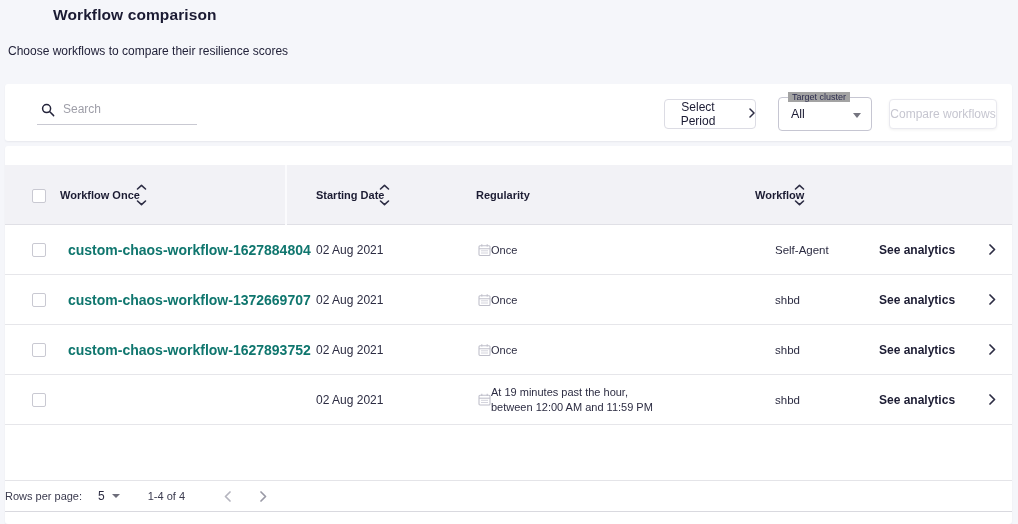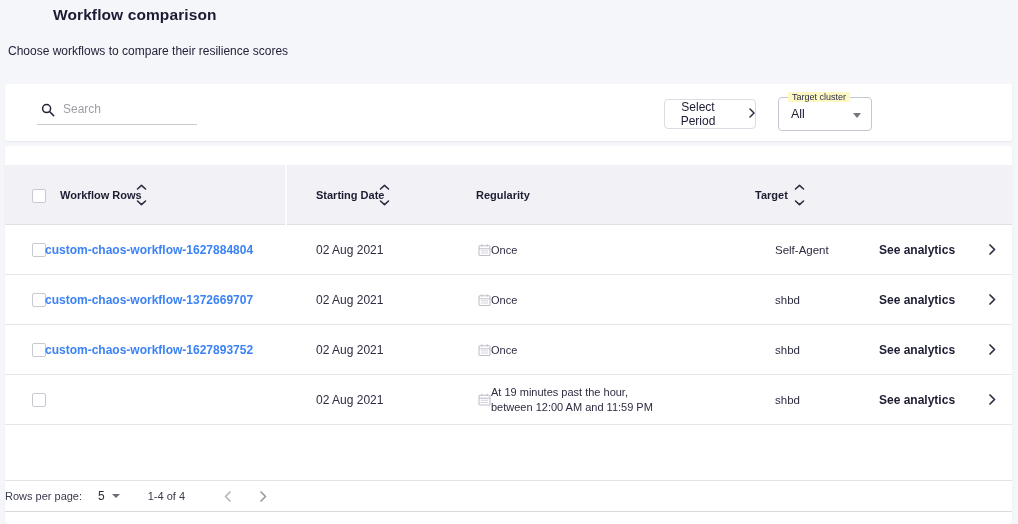--- a/index.html
+++ b/index.html
@@ -50,21 +50,21 @@
   .compare-btn {
     left:884px; top:15px; width:108px; height:30px;
     border:1px solid #e9e9ef; color:#c6c6d0;
     box-shadow:0 1px 3px rgba(0,0,0,0.06);
   }
   .cluster-select {
     position:absolute; left:773px; top:13px; width:94px; height:34px;
     border:1px solid #c6c6d2; border-radius:4px; background:#fff; cursor:pointer;
   }
   .cluster-select .floating-label {
-    position:absolute; top:-6px; left:9px; padding:0 4px; background:#fef9c3;
+    position:absolute; top:-6px; left:9px; padding:0 4px; background:#a3a3a3;
     font-size:9px; color:#2d2d4e; line-height:10px;
   }
   .cluster-select .value { position:absolute; left:12px; top:9px; font-size:12.5px; color:#1b1b33; }
   .caret-down {
     position:absolute; right:10px; top:15px; width:0; height:0;
     border-left:4.5px solid transparent; border-right:4.5px solid transparent;
     border-top:5px solid #75757f;
   }
 
   
@@ -85,21 +85,21 @@
   .t-row {
     position:absolute; left:0; width:100%; height:50px;
     border-bottom:1px solid #e6e6ea; background:#fff;
   }
   .checkbox {
     position:absolute; left:27px; top:50%; transform:translateY(-50%);
     width:14px; height:14px; border:1.5px solid #c9c9d2; border-radius:2px;
     background:#fff; cursor:pointer;
   }
   .cell { position:absolute; top:50%; transform:translateY(-50%); font-size:11.5px; color:#2c2c42; }
-  .cell-name { left:40px; font-size:12px; font-weight:bold; color:#3b82f6; }
+  .cell-name { left:63px; font-size:14px; font-weight:bold; color:#0f766e; }
   .cell-date { left:311px; font-size:12px; }
   .cell-reg  { left:473px; display:flex; align-items:center; }
   .reg-lines { display:flex; flex-direction:column; gap:2px; font-size:11px; line-height:13px; }
   .cell-cluster { left:748px;margin-left:22px; }
   .see-analytics {
     position:absolute; left:874px; top:50%; transform:translateY(-50%);
     display:flex; align-items:center; gap:34px; cursor:pointer;
     font-size:12px; font-weight:bold; color:#1c1c33; background:none; border:none;
     font-family:"Liberation Sans", sans-serif;
   }
@@ -146,28 +146,29 @@
         </svg>
     </span>
   </button>
 
   <div class="cluster-select">
     <span class="floating-label">Target cluster</span>
     <span class="value">All</span>
     <span class="caret-down"></span>
   </div>
 
+  <button class="btn compare-btn">Compare workflows</button>
 </div>
 
 <div class="card table-card">
 
   <div class="table-header">
     <span class="checkbox" style="top:53%;"></span>
 
-    <span class="hdr-label" style="left:55px;">Workflow Rows</span>
+    <span class="hdr-label" style="left:55px;">Workflow Once</span>
     <span class="sort-box" style="left:131px;">
       <svg class="sort-btn" viewBox="0 0 11 7">
           <path d="M1.5 5.5 5.5 1.8 9.5 5.5" fill="none" stroke="#2d2d44" stroke-width="1.6" stroke-linecap="round" stroke-linejoin="round"></path>
         </svg>
       <svg class="sort-btn" viewBox="0 0 11 7">
           <path d="M1.5 1.5 5.5 5.2 9.5 1.5" fill="none" stroke="#2d2d44" stroke-width="1.6" stroke-linecap="round" stroke-linejoin="round"></path>
         </svg>
     </span>
 
     <span class="hdr-label" style="left:311px;">Starting Date</span>
@@ -175,21 +176,21 @@
       <svg class="sort-btn" viewBox="0 0 11 7">
           <path d="M1.5 5.5 5.5 1.8 9.5 5.5" fill="none" stroke="#2d2d44" stroke-width="1.6" stroke-linecap="round" stroke-linejoin="round"></path>
         </svg>
       <svg class="sort-btn" viewBox="0 0 11 7">
           <path d="M1.5 1.5 5.5 5.2 9.5 1.5" fill="none" stroke="#2d2d44" stroke-width="1.6" stroke-linecap="round" stroke-linejoin="round"></path>
         </svg>
     </span>
 
     <span class="hdr-label" style="left:471px;">Regularity</span>
 
-    <span class="hdr-label" style="left:750px;">Target</span>
+    <span class="hdr-label" style="left:750px;">Workflow</span>
     <span class="sort-box" style="left:789px;">
       <svg class="sort-btn" viewBox="0 0 11 7">
           <path d="M1.5 5.5 5.5 1.8 9.5 5.5" fill="none" stroke="#2d2d44" stroke-width="1.6" stroke-linecap="round" stroke-linejoin="round"></path>
         </svg>
       <svg class="sort-btn" viewBox="0 0 11 7">
           <path d="M1.5 1.5 5.5 5.2 9.5 1.5" fill="none" stroke="#2d2d44" stroke-width="1.6" stroke-linecap="round" stroke-linejoin="round"></path>
         </svg>
     </span>
   </div>
 

